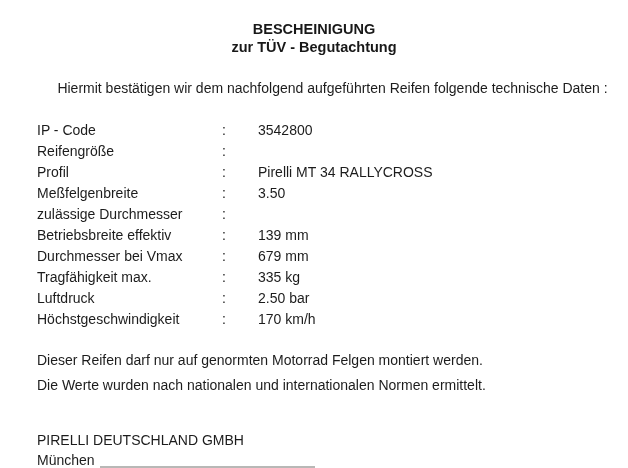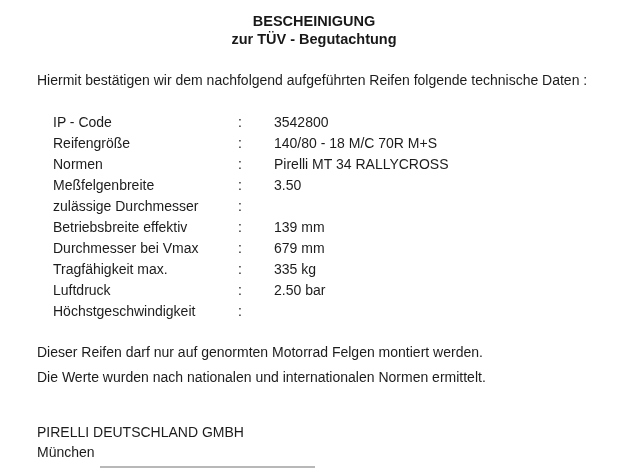--- a/index.html
+++ b/index.html
@@ -12,41 +12,41 @@
     width: 628px;
     height: 468px;
     background: #ffffff;
     overflow: hidden;
     font-family: "Liberation Sans", sans-serif;
     color: #1c1c1c;
     font-size: 14px;
     -webkit-font-smoothing: antialiased;
   }
   .title-block {
-    padding-top: 12px;
+    padding-top: 20px;
     text-align: center;
     font-weight: 700;
     font-size: 14.5px;
     line-height: 18px;
     color: #181818;
   }
   .intro {
     margin: 24px 0 0 37px;
     line-height: 17px;
     white-space: nowrap;
+    text-align: center;
   }
   .spec-table {
     margin: 23px 0 0 37px;
   }
   .spec-row {
     display: grid;
     grid-template-columns: 185px 36px auto;
     line-height: 21px;
     white-space: nowrap;
-    margin-left: 16px;
   }
   .note {
     margin-left: 37px;
     line-height: 17px;
     white-space: nowrap;
   }
   .note-1 { margin-top: 22px; }
   .note-2 { margin-top: 8px; }
   .footer {
     margin: 36px 0 0 37px;
@@ -76,25 +76,24 @@
   <div class="spec-table" id="spec-table">
     <div class="spec-row">
       <span class="label">IP - Code</span>
       <span class="colon">:</span>
       <span class="value">3542800</span>
     </div>
 
     <div class="spec-row">
       <span class="label">Reifengröße</span>
       <span class="colon">:</span>
-      <span class="value">140/80 - 18 M/C 70R M+S</span>
     </div>
 
     <div class="spec-row">
-      <span class="label">Normen</span>
+      <span class="label">Profil</span>
       <span class="colon">:</span>
       <span class="value">Pirelli MT 34 RALLYCROSS</span>
     </div>
 
     <div class="spec-row">
       <span class="label">Meßfelgenbreite</span>
       <span class="colon">:</span>
       <span class="value">3.50</span>
     </div>
 
@@ -123,20 +122,21 @@
 
     <div class="spec-row">
       <span class="label">Luftdruck</span>
       <span class="colon">:</span>
       <span class="value">2.50 bar</span>
     </div>
 
     <div class="spec-row">
       <span class="label">Höchstgeschwindigkeit</span>
       <span class="colon">:</span>
+      <span class="value">170 km/h</span>
     </div>
   </div>
 
   <div class="note note-1">Dieser Reifen darf nur auf genormten Motorrad Felgen montiert werden.</div>
   <div class="note note-2">Die Werte wurden nach nationalen und internationalen Normen ermittelt.</div>
 
   <div class="footer">
     <div>PIRELLI DEUTSCHLAND GMBH</div>
     <div>München</div>
   </div>

